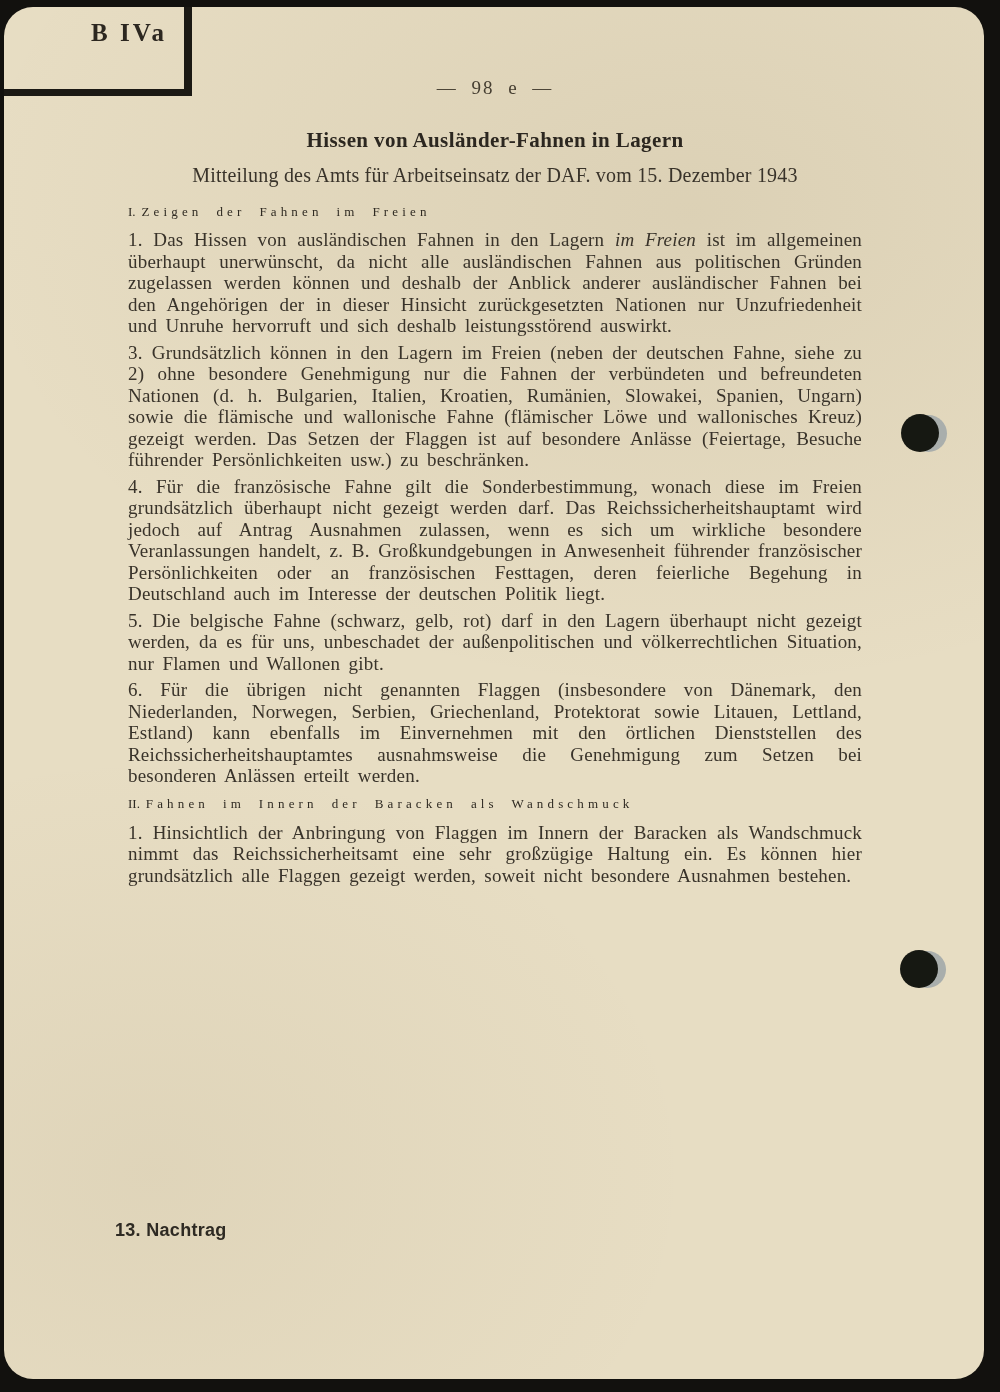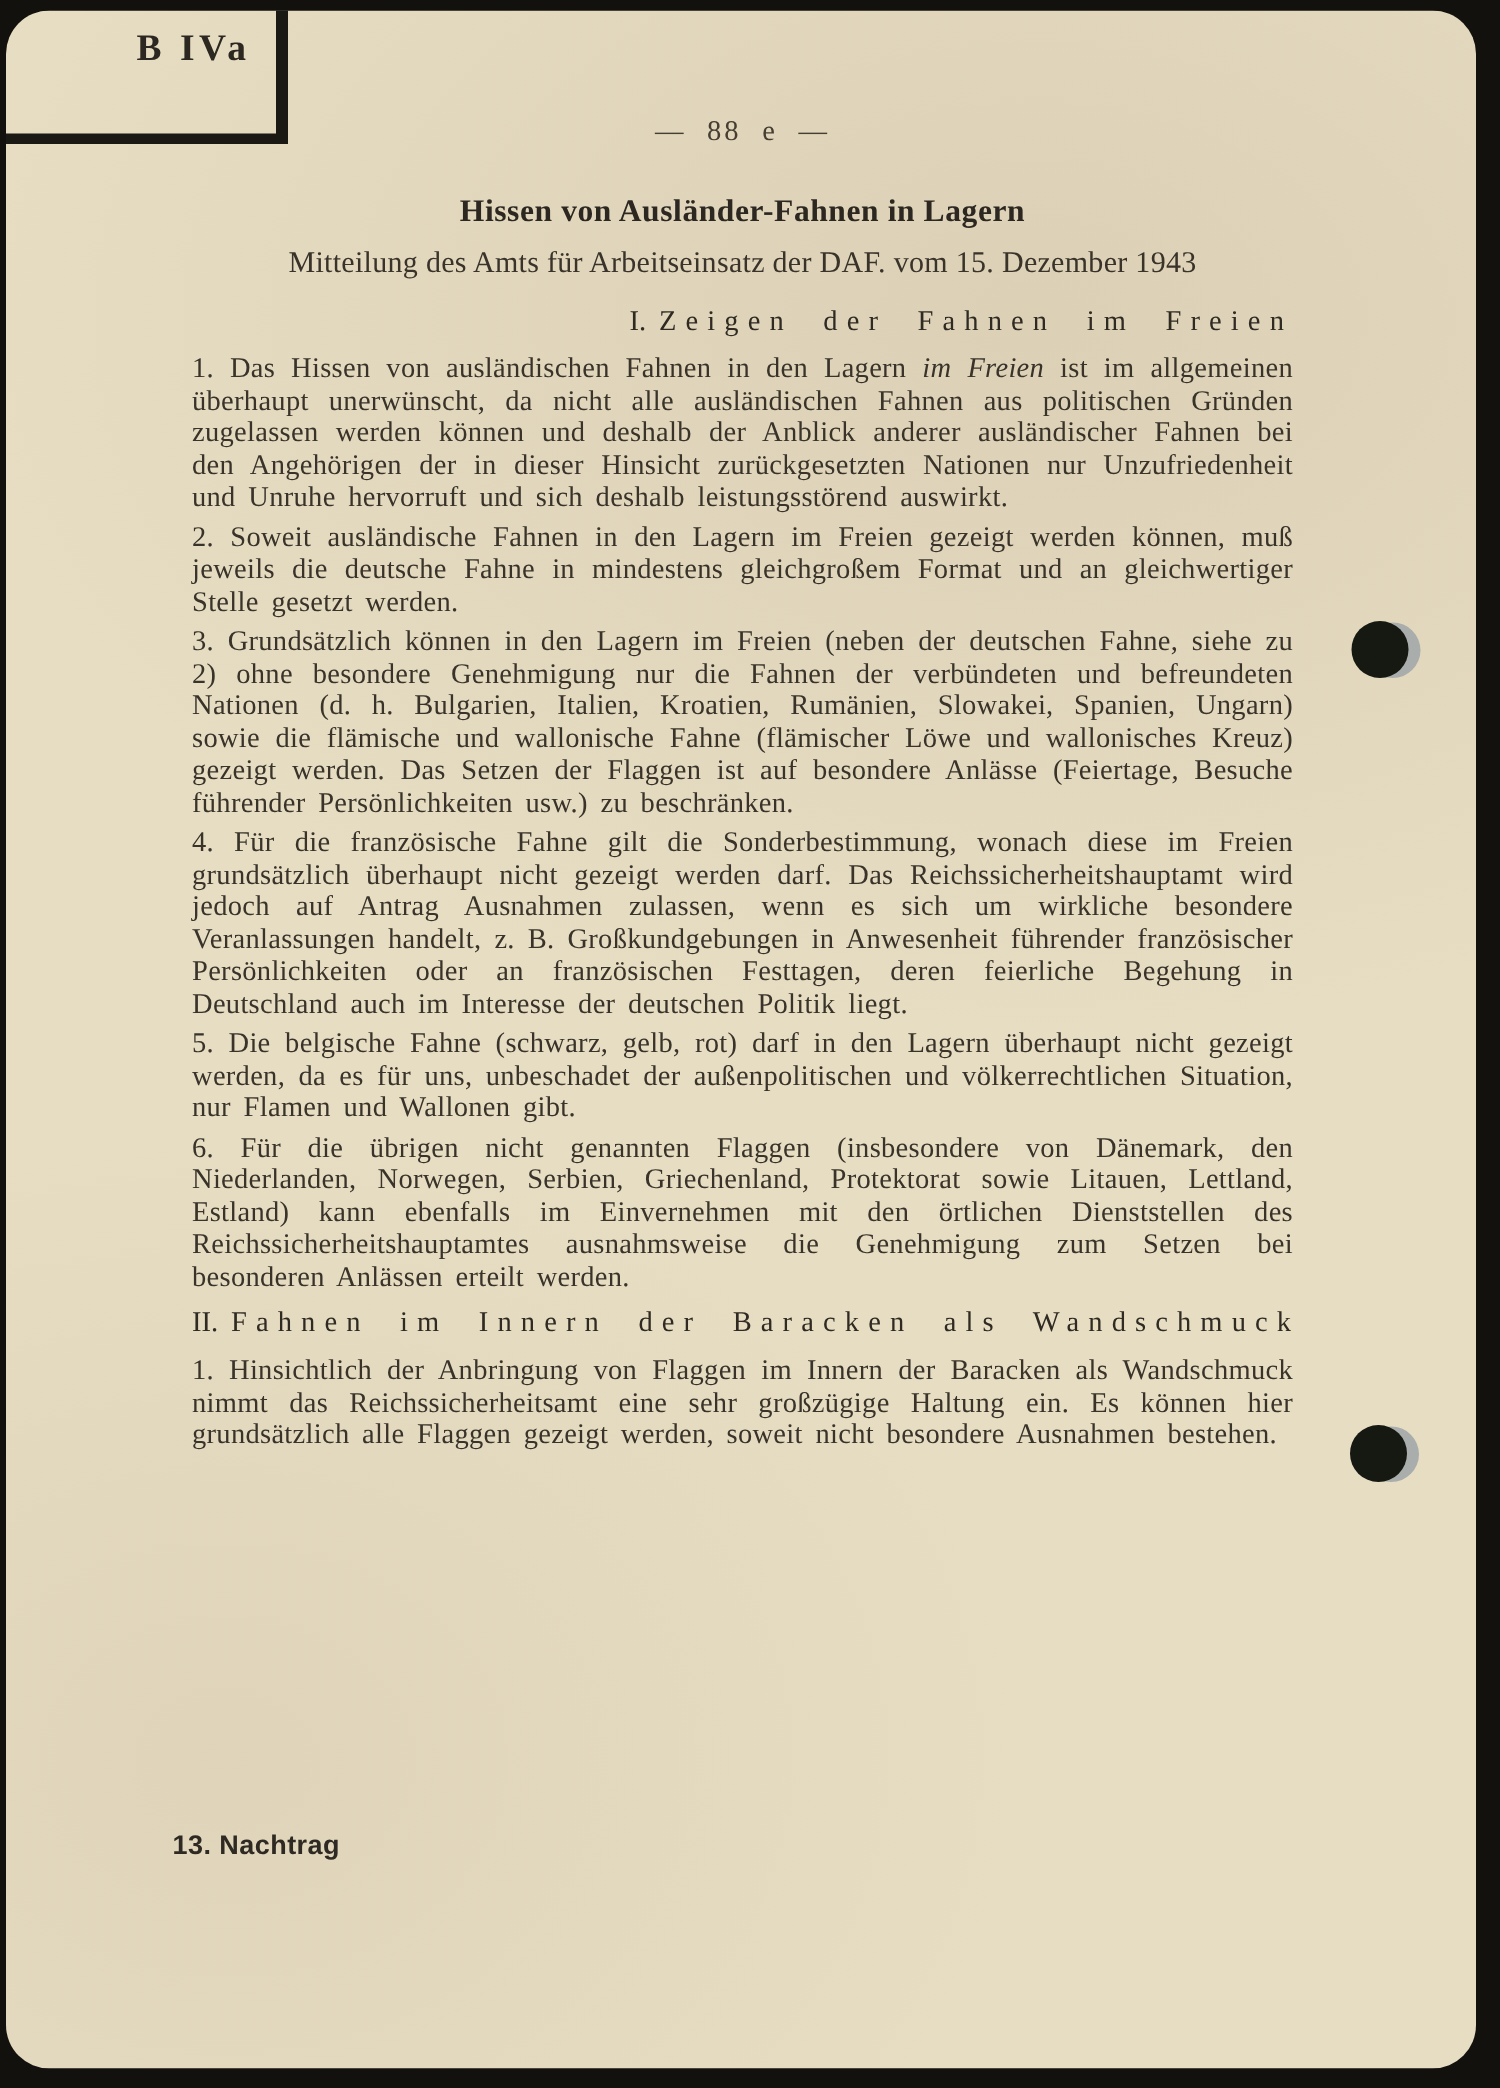--- a/index.html
+++ b/index.html
@@ -69,22 +69,22 @@
     margin:0 0 5px 0;
     font-size:19px;
     line-height:21.5px;
     text-align:justify;
     word-spacing:3.5px;
     letter-spacing:0.2px;
   }
   .body-p:last-child{margin-bottom:0;}
   .sec-heading{
     margin:9px 0 9px 0;
-    text-align:right;
-    font-size:19px;
+    text-align:left;
+    font-size:13px;
     color:#2f2a22;
     white-space:nowrap;
   }
   .sec-heading .sec-num{margin-right:0.45em;}
   .sec-heading .sec-spaced{
     letter-spacing:0.32em;
     word-spacing:0.5em;
   }
   .sec-heading.second{margin-bottom:10px;}
   .footer-label{
@@ -111,36 +111,35 @@
 </style>
 </head>
 <body>
 
 <div class="paper">
 
   <div class="tab-box">
     <span class="label">B IVa</span>
   </div>
 
-  <div class="page-number">— 88 e —</div>
+  <div class="page-number">— 98 e —</div>
 
   <div class="content">
 
     <div class="doc-title">Hissen von Ausländer-Fahnen in Lagern</div>
 
     <div class="doc-subtitle">Mitteilung des Amts für Arbeitseinsatz der DAF. vom 15. Dezember 1943</div>
 
 
     <div class="sec-heading">
       <span class="sec-num">I.</span><span class="sec-spaced">Zeigen der Fahnen im Freien</span>
     </div>
 
     <p class="body-p"><span>1. Das Hissen von ausländischen Fahnen in den Lagern </span><i>im Freien</i><span> ist im allgemeinen überhaupt unerwünscht, da nicht alle ausländischen Fahnen aus politischen Gründen zugelassen werden können und deshalb der Anblick anderer ausländischer Fahnen bei den Angehörigen der in dieser Hinsicht zurückgesetzten Nationen nur Unzufriedenheit und Unruhe hervorruft und sich deshalb leistungsstörend auswirkt.</span></p>
 
-    <p class="body-p">2. Soweit ausländische Fahnen in den Lagern im Freien gezeigt werden können, muß jeweils die deutsche Fahne in mindestens gleichgroßem Format und an gleichwertiger Stelle gesetzt werden.</p>
 
     <p class="body-p">3. Grundsätzlich können in den Lagern im Freien (neben der deutschen Fahne, siehe zu 2) ohne besondere Genehmigung nur die Fahnen der verbündeten und befreundeten Nationen (d. h. Bulgarien, Italien, Kroatien, Rumänien, Slowakei, Spanien, Ungarn) sowie die flämische und wallonische Fahne (flämischer Löwe und wallonisches Kreuz) gezeigt werden. Das Setzen der Flaggen ist auf besondere Anlässe (Feiertage, Besuche führender Persönlichkeiten usw.) zu beschränken.</p>
 
     <p class="body-p">4. Für die französische Fahne gilt die Sonderbestimmung, wonach diese im Freien grundsätzlich überhaupt nicht gezeigt werden darf. Das Reichssicherheitshauptamt wird jedoch auf Antrag Ausnahmen zulassen, wenn es sich um wirkliche besondere Veranlassungen handelt, z. B. Großkundgebungen in Anwesenheit führender französischer Persönlichkeiten oder an französischen Festtagen, deren feierliche Begehung in Deutschland auch im Interesse der deutschen Politik liegt.</p>
 
 
     <p class="body-p">5. Die belgische Fahne (schwarz, gelb, rot) darf in den Lagern überhaupt nicht gezeigt werden, da es für uns, unbeschadet der außenpolitischen und völkerrechtlichen Situation, nur Flamen und Wallonen gibt.</p>
 
     <p class="body-p">6. Für die übrigen nicht genannten Flaggen (insbesondere von Dänemark, den Niederlanden, Norwegen, Serbien, Griechenland, Protektorat sowie Litauen, Lettland, Estland) kann ebenfalls im Einvernehmen mit den örtlichen Dienststellen des Reichssicherheitshauptamtes ausnahmsweise die Genehmigung zum Setzen bei besonderen Anlässen erteilt werden.</p>
 

